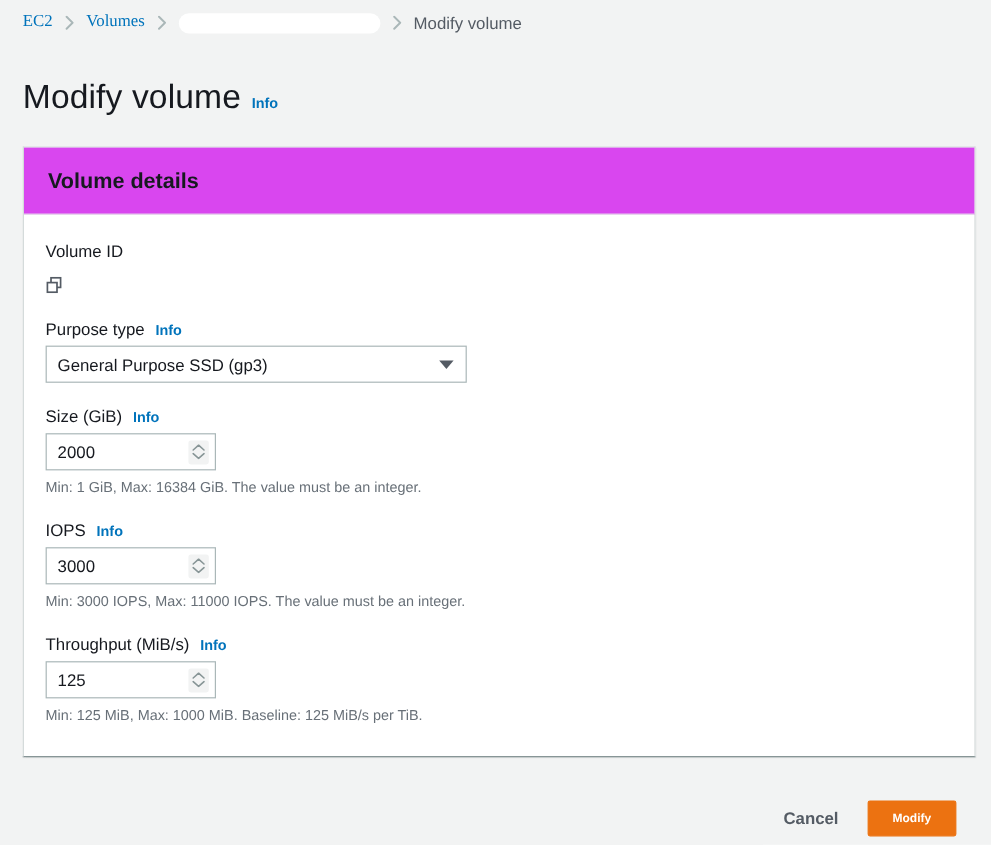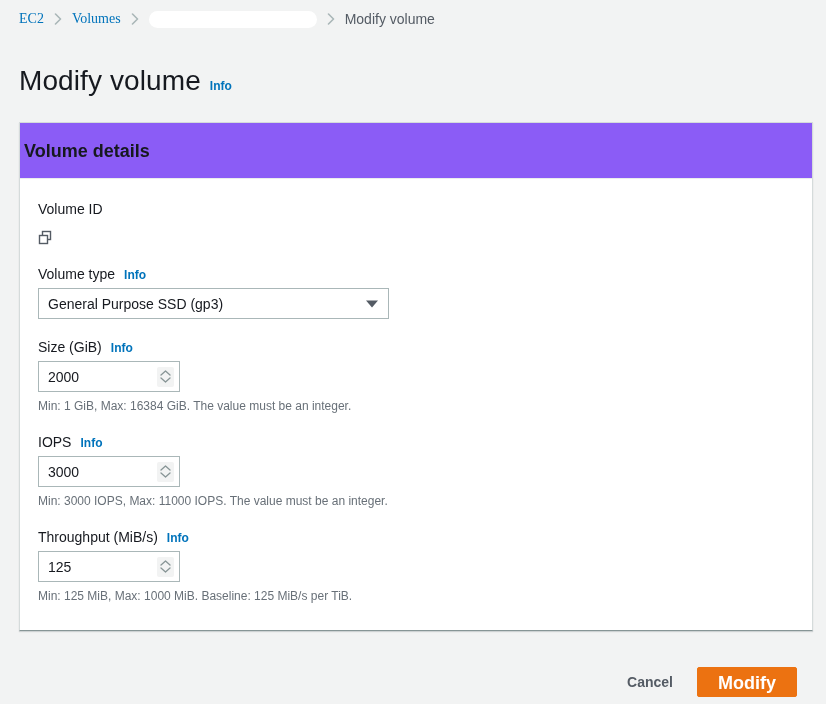--- a/index.html
+++ b/index.html
@@ -87,23 +87,23 @@
     left: 19px;
     top: 122px;
     width: 794px;
     background: #ffffff;
     border: 1px solid #d5dbdb;
     border-bottom-color: #879596;
     box-sizing: border-box;
     box-shadow: 0 1px 1px 0 rgba(0,28,36,0.15);
   }
   .card-header {
-    background: #8b5cf6;
+    background: #d946ef;
     border-bottom: 1px solid #eaeded;
-    padding: 17px 20px 16px 4px;
+    padding: 17px 20px 16px 20px;
   }
   .card-header-title {
     font-size: 18px;
     line-height: 22px;
     font-weight: bold;
     color: #16191f;
   }
   .card-body {
     padding: 20px 4px 26px 18px;
   }
@@ -239,21 +239,21 @@
     line-height: 20px;
     font-weight: bold;
     color: #545b64;
     background: transparent;
     border: none;
     padding: 5px 10px;
     cursor: pointer;
     font-family: "Liberation Sans", sans-serif;
   }
   .btn-primary {
-    font-size: 18px;
+    font-size: 10px;
     line-height: 20px;
     font-weight: bold;
     color: #ffffff;
     background: #ec7211;
     border: 1px solid #ec7211;
     border-radius: 2px;
     padding: 5px 20px;
     height: 30px;
     cursor: pointer;
     font-family: "Liberation Sans", sans-serif;
@@ -309,21 +309,21 @@
           <svg width="16" height="16" viewBox="0 0 16 16">
             <rect x="4.5" y="1.5" width="8" height="8" fill="none" stroke="#545b64" stroke-width="1.4"></rect>
             <rect x="1.5" y="5.5" width="8" height="8" fill="#ffffff" stroke="#545b64" stroke-width="1.4"></rect>
           </svg>
         </span>
       </div>
     </div>
 
     <div class="field">
       <div class="field-label-row">
-        <span class="field-label">Volume type</span>
+        <span class="field-label">Purpose type</span>
         <a class="info-link">Info</a>
       </div>
       <div class="select-wrap">
         <span class="select-value">General Purpose SSD (gp3)</span>
         <span class="select-arrow"></span>
       </div>
     </div>
 
     <div class="field">
       <div class="field-label-row">

